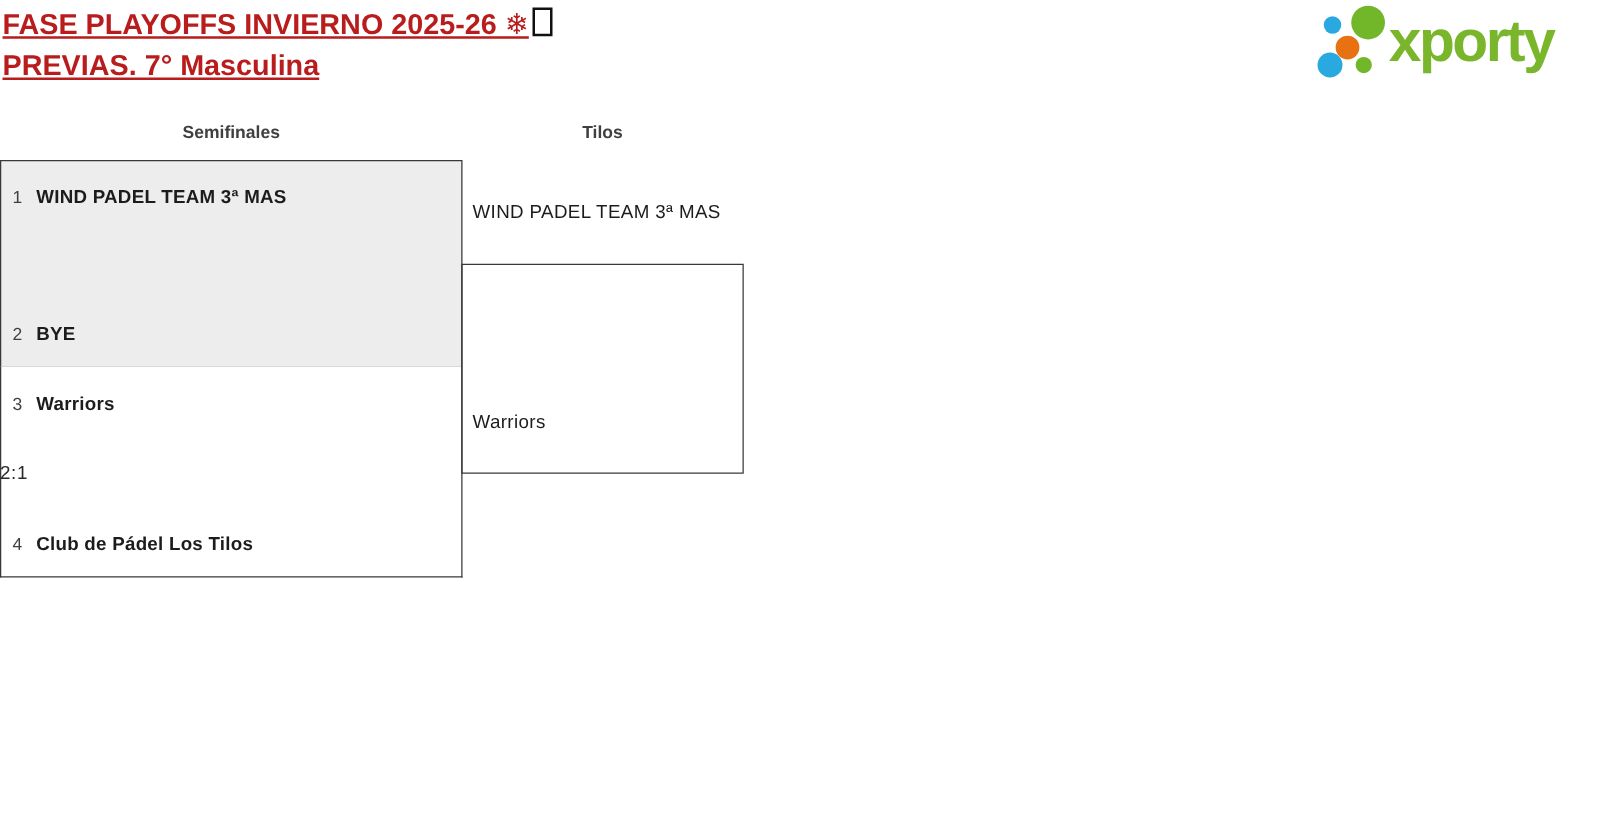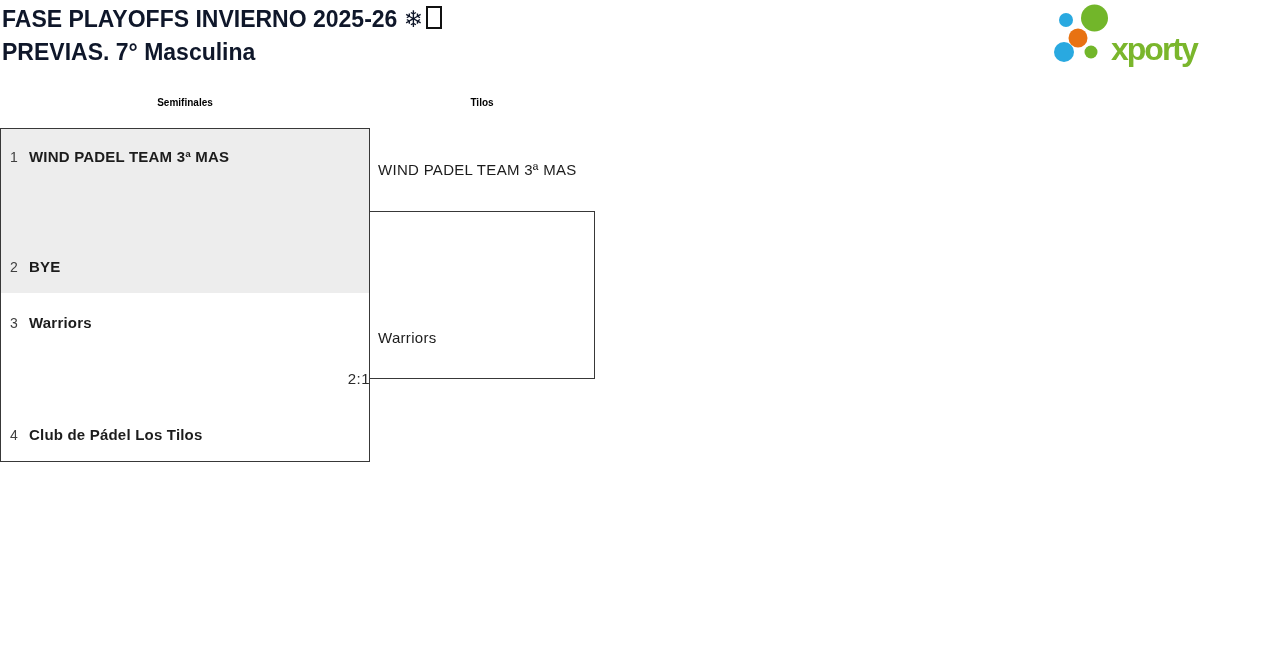--- a/index.html
+++ b/index.html
@@ -8,39 +8,40 @@
     width:1280px;height:661px;
     background:#ffffff;
     font-family:"Liberation Sans","DejaVu Sans",sans-serif;
     color:#1c1c1c;
     overflow:hidden;
   }
   
   .title-block{
     position:absolute;left:2px;top:3px;
     font-size:23px;line-height:33px;font-weight:700;
-    color:#0f172a;letter-spacing:0;
+    color:#b91c1c;letter-spacing:0;
     white-space:nowrap;
+    text-decoration:underline;
   }
   .tofu-box{
     display:inline-block;width:12px;height:19px;
     border:2px solid #111;margin-left:3px;vertical-align:-2px;
   }
   
   .logo{position:absolute;left:1048px;top:0;width:230px;height:75px;cursor:pointer;}
   .logo-dots{position:absolute;left:0;top:0;}
   .logo-text{
-    position:absolute;left:63px;top:31px;
-    font-size:32px;font-weight:700;letter-spacing:-2px;
+    position:absolute;left:63px;top:5px;
+    font-size:47px;font-weight:700;letter-spacing:-2px;
     color:#7ab62c;
   }
   
   .round-label{
     position:absolute;top:97px;height:20px;
-    font-size:10px;font-weight:700;color:#000000;
+    font-size:14px;font-weight:700;color:#404040;
     text-align:center;
   }
   .round-label.semis{left:0;width:370px;}
   .round-label.final{left:370px;width:224px;}
   
   .match-box{
     position:absolute;box-sizing:border-box;
     border:1px solid #383838;
   }
   .sf1-box{left:0;top:128px;width:370px;height:166px;background:#ededed;}
@@ -54,21 +55,21 @@
     white-space:nowrap;letter-spacing:0.2px;
   }
   .entry .seed{
     width:12px;margin-right:7px;
     font-weight:400;color:#3f3f3f;font-size:14px;
   }
   .entry .team{color:#1c1c1c;font-weight:700;}
   .entry .team.winner{font-weight:700;}
   .score{
     position:absolute;left:0;width:370px;top:370px;
-    text-align:right;font-size:15px;color:#2a2a2a;letter-spacing:0.5px;
+    text-align:left;font-size:15px;color:#2a2a2a;letter-spacing:0.5px;
   }
   .final-entry{
     position:absolute;left:378px;
     font-size:15px;line-height:20px;color:#1c1c1c;
     letter-spacing:0.3px;white-space:nowrap;font-weight:400;
   }
 </style>
 </head>
 <body>
 

